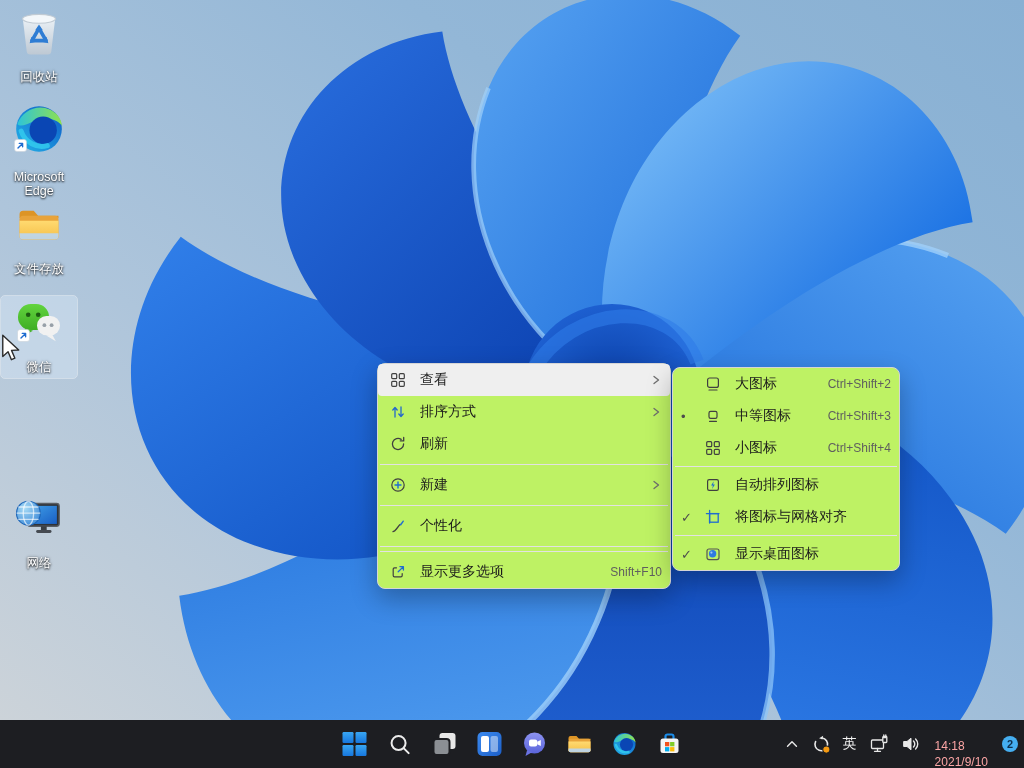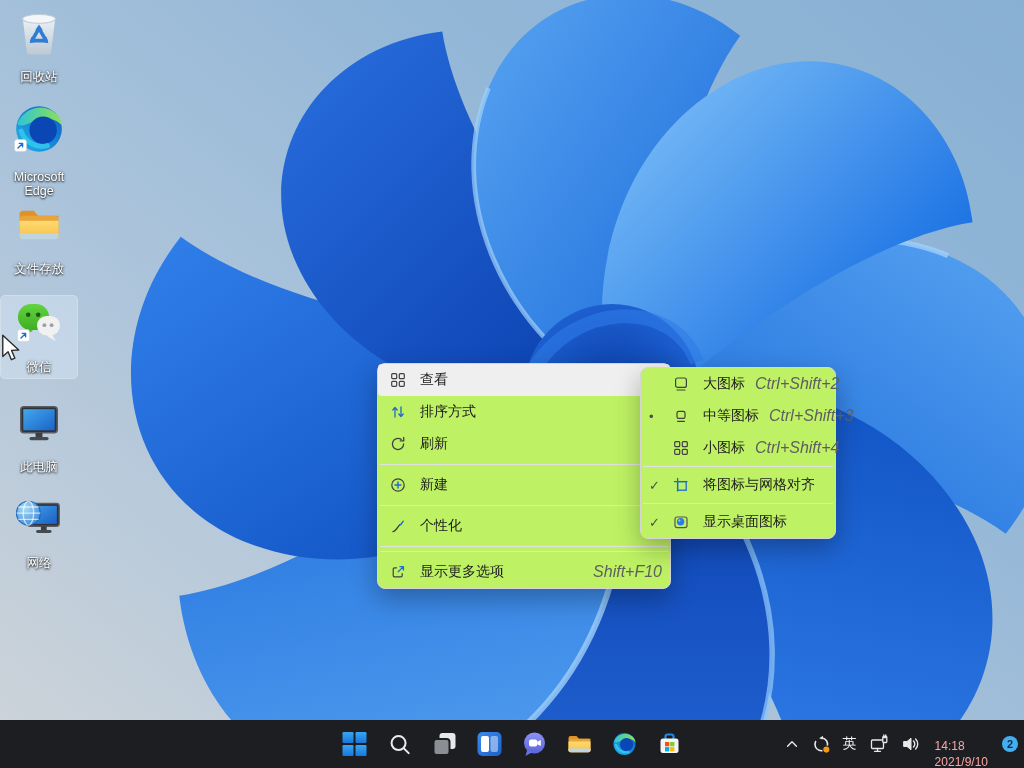--- a/index.html
+++ b/index.html
@@ -15,27 +15,27 @@
   .dicon.selected{background:rgba(214,230,246,.45);outline:1px solid rgba(255,255,255,.4);}
   .iwrap{position:relative;display:flex;align-items:center;justify-content:center;}
   .ilabel{font-size:12.5px;color:#fff;text-align:center;line-height:1.15;max-width:74px;
     text-shadow:0 1px 2px rgba(0,0,0,.85),0 0 3px rgba(0,0,0,.55);}
   .sbadge{position:absolute;left:2px;bottom:0px;}
   
   .menu{position:absolute;background:#bef264;border:1px solid #d5d5d5;border-radius:8px;
     box-shadow:0 10px 26px rgba(0,0,0,.28);box-sizing:border-box;
     font-size:14px;color:#1b1b1b;z-index:10;}
   .main-menu{left:377px;top:363px;width:294px;}
-  .sub-menu{left:640px;top:367px;width:196px;}
+  .sub-menu{left:672px;top:367px;width:228px;}
   .mrow{height:32px;display:flex;align-items:center;border-radius:4px;padding:0 8px;}
   .mrow.hl{background:#efefef;}
   .mi{width:18px;height:18px;flex:none;margin-left:3px;display:flex;align-items:center;justify-content:center;}
   .mlabel{margin-left:13px;white-space:nowrap;}
   .mright{margin-left:auto;display:flex;align-items:center;}
-  .msc{color:#5f5f5f;font-size:16px;margin-left:auto;padding-left:10px;white-space:nowrap;font-style:italic;}
+  .msc{color:#5f5f5f;font-size:12px;margin-left:auto;padding-left:10px;white-space:nowrap;}
   .sep{height:1px;background:#e2e2e2;margin:4px 2px;}
   .sub-menu .sep{margin:2px 2px;}
   .scheck{width:20px;flex:none;font-size:13px;color:#4d4d4d;text-align:left;}
   
   .taskbar{position:absolute;left:0;right:0;bottom:0;height:48px;background:#1d1e22;z-index:15;}
   .tb-center{position:absolute;left:50%;top:0;height:48px;transform:translateX(-50%);
     display:flex;align-items:center;gap:17px;}
   .tb-btn{width:28px;height:28px;display:flex;align-items:center;justify-content:center;border-radius:4px;}
   .tb-tray{position:absolute;right:6px;top:0;height:48px;display:flex;align-items:center;gap:12px;}
   .tray-ico{display:flex;align-items:center;justify-content:center;}
@@ -196,37 +196,20 @@
             </defs>
           <path d="M2,7 Q2,5 4,5 H10 L12.5,7.8 H24 V9 H2 Z" fill="#dd9426"></path>
           <rect x="2" y="7.8" width="22" height="13.4" rx="2" fill="#e8a33a"></rect>
           <path d="M2,10.6 H24 V19.2 Q24,21.2 22,21.2 H4 Q2,21.2 2,19.2 Z" fill="url(#fd1)"></path>
           <path d="M2,17.6 H24 V19.2 Q24,21.2 22,21.2 H4 Q2,21.2 2,19.2 Z" fill="#b9d6f2" opacity="0.9"></path>
         </svg>
       </div>
       <div class="ilabel">文件存放</div>
     </div>
 
-    <div class="dicon" style="top:396px">
-      <div class="iwrap">
-        <svg width="46" height="46" viewBox="0 0 24 24">
-          <defs>
-              <linearGradient id="pc1" x1="0" y1="0" x2="1" y2="1">
-            <stop offset="0" stop-color="#42a8ec"></stop>
-                <stop offset="1" stop-color="#1b63c8"></stop>
-              </linearGradient>
-            </defs>
-          <rect x="2.5" y="3.5" width="19" height="13.6" rx="1.6" fill="#2f3338" stroke="#585d63" stroke-width="0.8"></rect>
-          <rect x="3.8" y="4.8" width="16.4" height="11" fill="url(#pc1)"></rect>
-          <rect x="10.2" y="17.1" width="3.6" height="2.2" fill="#3a3f45"></rect>
-          <rect x="7" y="19.3" width="10" height="1.7" rx="0.85" fill="#454a51"></rect>
-        </svg>
-      </div>
-      <div class="ilabel">此电脑</div>
-    </div>
 
     <div class="dicon" style="top:488px">
       <div class="iwrap">
         <svg width="50" height="50" viewBox="0 0 26 26">
           <defs>
             <linearGradient id="nm1" x1="0" y1="0" x2="1" y2="1">
               <stop offset="0" stop-color="#3f9fe8"></stop>
                 <stop offset="1" stop-color="#1a5fc4"></stop>
               </linearGradient>
             <radialGradient id="gl1" cx="0.35" cy="0.3" r="0.9">
@@ -361,20 +344,30 @@
             <rect x="9.3" y="1.7" width="5" height="5" rx="1"></rect>
           <rect x="1.7" y="9.3" width="5" height="5" rx="1"></rect>
             <rect x="9.3" y="9.3" width="5" height="5" rx="1"></rect>
         </svg>
         </span>
       <span class="mlabel">小图标</span>
       <span class="msc">Ctrl+Shift+4</span>
     </div>
     <div class="sep"></div>
     <div class="mrow">
+      <span class="scheck"></span>
+      <span class="mi">
+        <svg width="16" height="16" viewBox="0 0 16 16" fill="none">
+          <rect x="2.6" y="2.6" width="10.8" height="10.8" rx="1.6" stroke="#404040" stroke-width="1.2"></rect>
+          <polygon points="8.7,4.2 6.1,8.6 7.9,8.6 7.1,11.9 9.9,7.4 8.1,7.4" fill="#1f6cd0"></polygon>
+        </svg>
+        </span>
+      <span class="mlabel">自动排列图标</span>
+    </div>
+    <div class="mrow">
       <span class="scheck">✓</span>
       <span class="mi">
         <svg width="16" height="16" viewBox="0 0 16 16" fill="none" stroke="#1f6cd0" stroke-width="1.3" stroke-linecap="round">
           <path d="M1.4,4.6 H14 M4.6,1.4 V14"></path>
             <rect x="4.6" y="4.6" width="8.6" height="8.6"></rect>
         </svg>
         </span>
       <span class="mlabel">将图标与网格对齐</span>
     </div>
     <div class="sep"></div>

